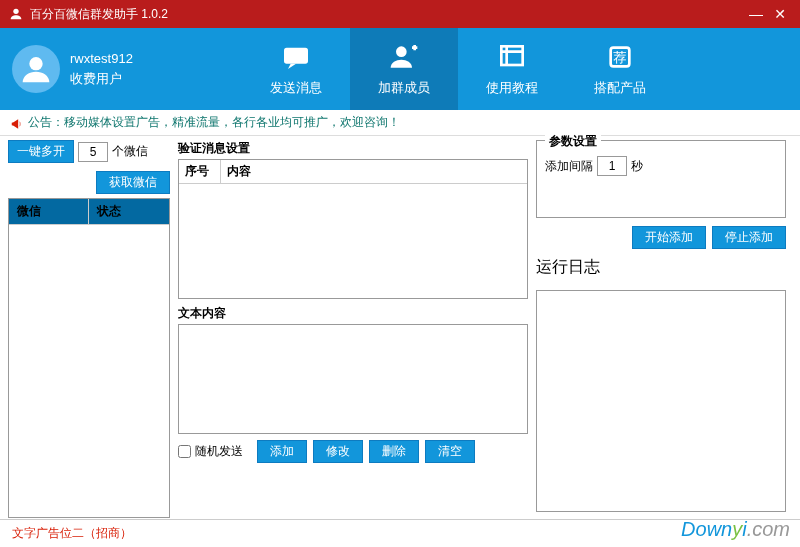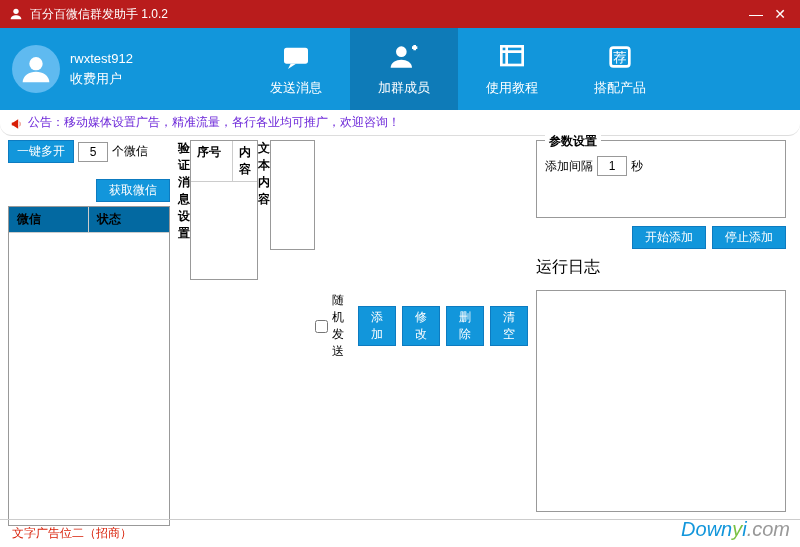--- a/index.html
+++ b/index.html
@@ -17,43 +17,43 @@
 .avatar { width: 48px; height: 48px; border-radius: 50%; background: #5fbaf0; display: flex; align-items: center; justify-content: center; margin-right: 10px; }
 .avatar svg { width: 32px; height: 32px; fill: #fff; }
 .user-info { color: #fff; font-size: 13px; line-height: 20px; }
 
 .nav { display: flex; gap: 0; margin-left: 30px; }
 .nav-item { width: 108px; height: 82px; display: flex; flex-direction: column; align-items: center; justify-content: center; color: #fff; font-size: 13px; cursor: pointer; gap: 6px; }
 .nav-item.active { background: #0e7bb8; }
 .nav-item .nav-icon { width: 32px; height: 32px; }
 
 
-.announce { padding: 4px 10px; font-size: 12px; color: #6d28d9; border-bottom: 1px solid #ddd; display: flex; align-items: flex-end; gap: 4px; border-radius: 12px; }
+.announce { padding: 4px 10px; font-size: 12px; color: #0f766e; border-bottom: 1px solid #ddd; display: flex; align-items: flex-end; gap: 4px; }
 .announce-icon { width: 14px; height: 14px; }
 
 
 .main { display: flex; padding: 4px 8px; gap: 8px; height: 380px; }
 
 
 .left-col { width: 162px; }
-.multi-open-row { display: flex; align-items: center; gap: 4px; font-size: 12px; margin-bottom: 16px; }
+.multi-open-row { display: flex; align-items: center; gap: 4px; font-size: 12px; margin-bottom: 8px; }
 .btn-blue { background: #1296db; color: #fff; border: 1px solid #0d7bc0; font-size: 12px; padding: 2px 8px; cursor: pointer; }
 .btn-blue.wide { padding: 2px 12px; }
 .num-input { width: 30px; height: 20px; text-align: center; font-size: 12px; border: 1px solid #999; }
 .get-wechat-row { text-align: right; margin-bottom: 4px; }
 
 .wx-table { border: 1px solid #999; width: 100%; height: 320px; font-size: 12px; }
 .wx-table-head { display: flex; background: #0369a1; border-bottom: 1px solid #ccc; }
 .wx-th { padding: 4px 8px; font-weight: bold; border-right: 1px solid #ccc; }
 .wx-th:first-child { width: 80px; }
 .wx-th:last-child { flex: 1; border-right: none; }
 .wx-table-body { height: 296px; overflow: auto; }
 
 
-.mid-col { width: 350px; display: flex; flex-direction: row; }
+.mid-col { width: 350px; display: flex; flex-direction: column; }
 .section-label { font-size: 12px; font-weight: bold; margin-bottom: 2px; }
 .verify-table { border: 1px solid #999; height: 140px; font-size: 12px; margin-bottom: 6px; }
 .verify-head { display: flex; background: #fff; border-bottom: 1px solid #ccc; }
 .verify-th { padding: 3px 6px; font-weight: bold; border-right: 1px solid #ccc; }
 .verify-th:first-child { width: 42px; }
 .verify-th:last-child { flex: 1; border-right: none; }
 .verify-body { height: 116px; }
 
 .text-area { width: 100%; height: 110px; border: 1px solid #999; resize: none; font-size: 12px; padding: 4px; margin-bottom: 6px; }
 

